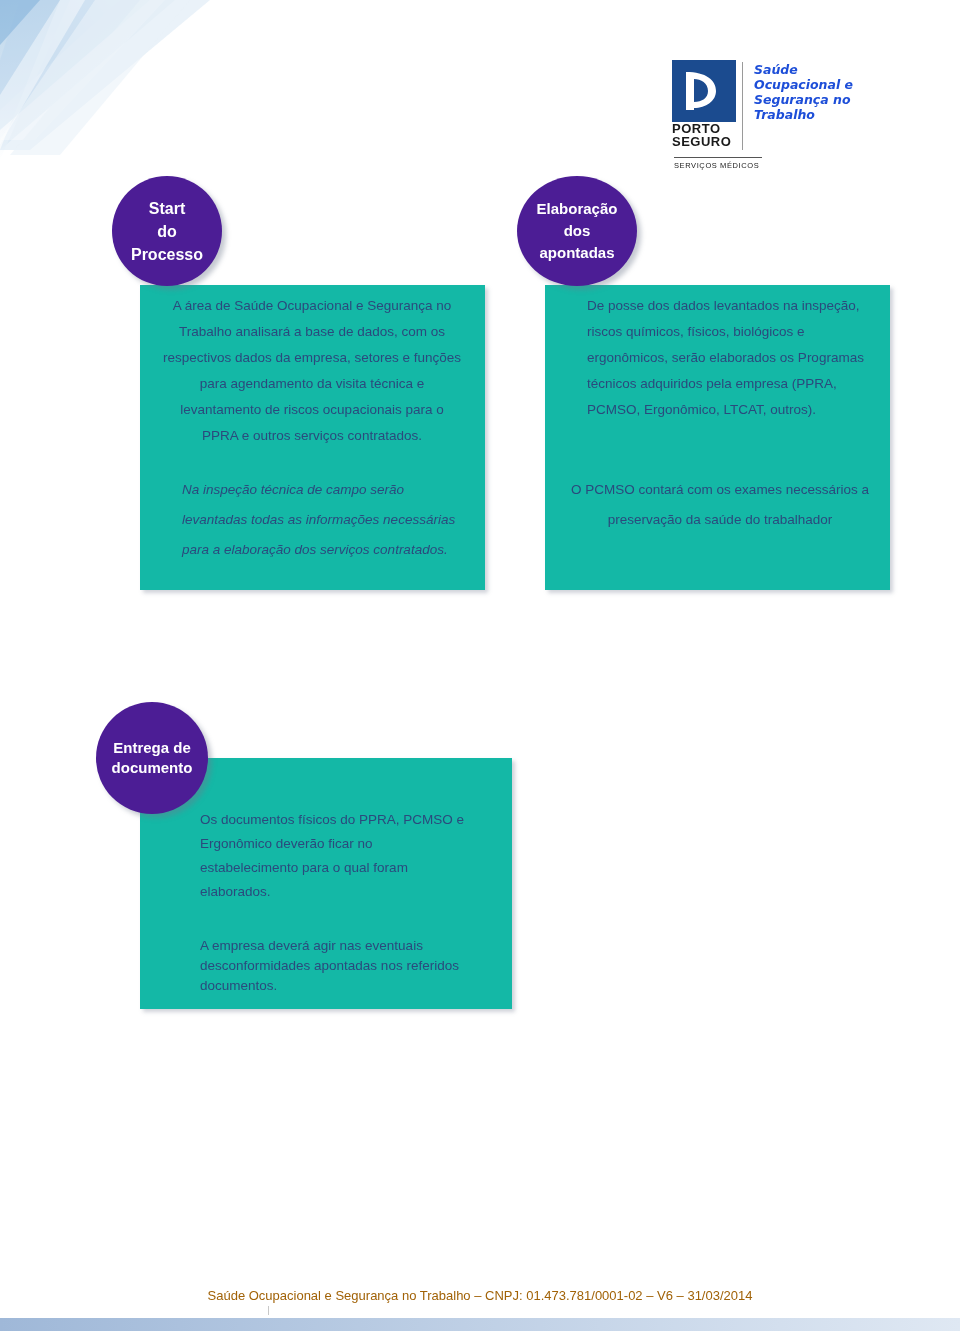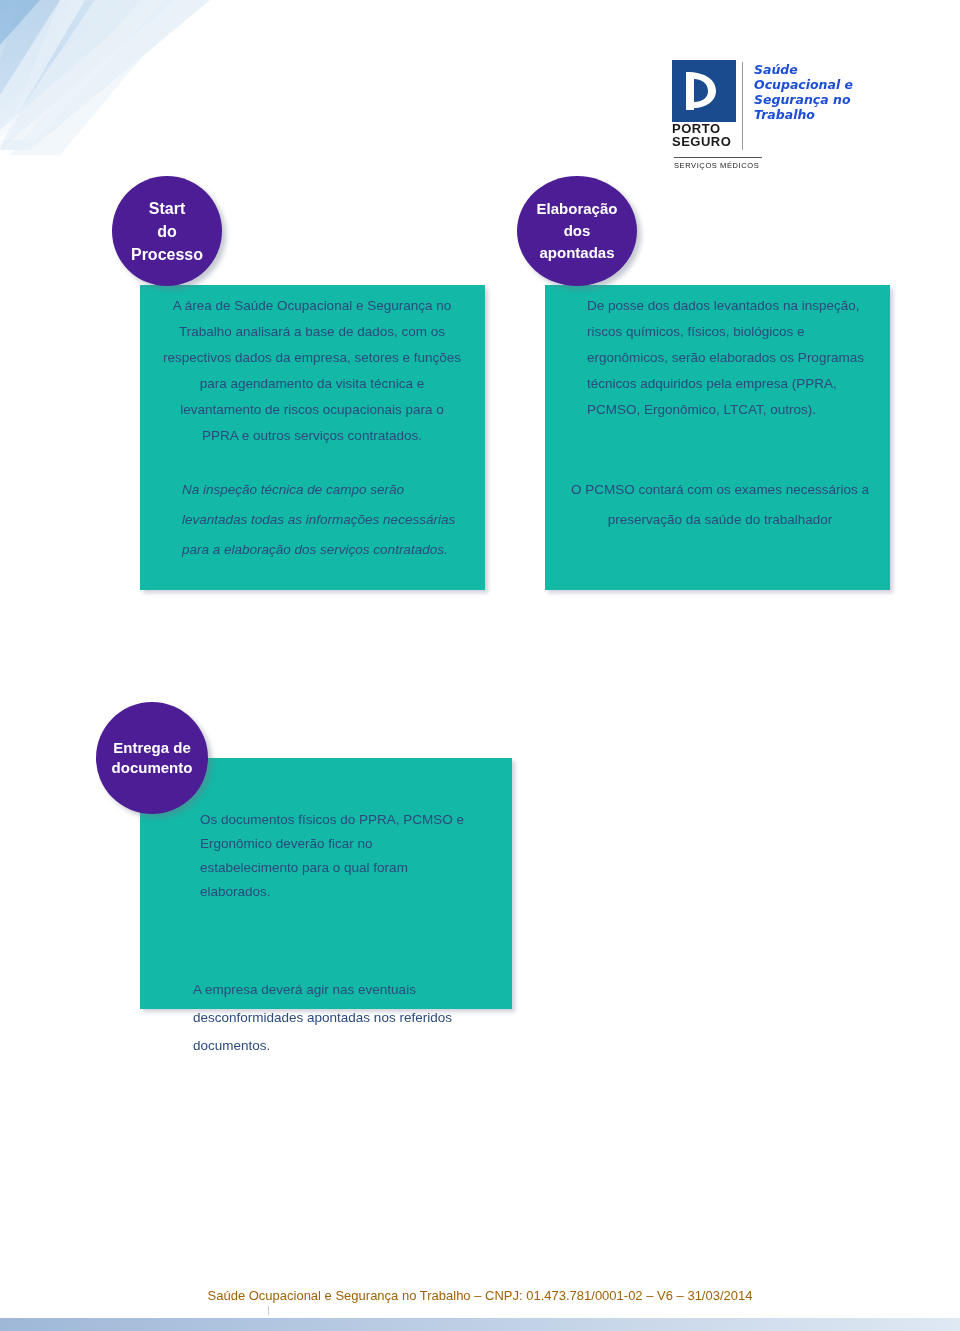--- a/index.html
+++ b/index.html
@@ -218,21 +218,21 @@
 <div class="bubble" style="left:517px; top:176px; width:120px; height:110px; font-size:15px; line-height:22px;">
   <div>
     <span>Elaboração</span>
     <span>dos</span>
     <span>apontadas</span>
   </div>
 </div>
 
 <div class="panel" style="left:140px; top:758px; width:345px; height:251px;padding-left:27px;">
   <div class="panel-inner-text" style="position:absolute; left:60px; top:50px; width:265px; line-height:24px;">Os documentos físicos do PPRA, PCMSO e Ergonômico deverão ficar no estabelecimento para o qual foram elaborados.</div>
-  <div class="panel-inner-text" style="position:absolute; left:53px; top:178px; width:265px; line-height:28px;margin-top:40px;">A empresa deverá agir nas eventuais desconformidades apontadas nos referidos documentos.</div>
+  <div class="panel-inner-text" style="position:absolute; left:60px; top:178px; width:265px; line-height:20px;">A empresa deverá agir nas eventuais desconformidades apontadas nos referidos documentos.</div>
 </div>
 
 <div class="bubble" style="left:96px; top:702px; width:112px; height:112px; font-size:15px; line-height:20px;">
   <div>
     <span>Entrega de</span>
     <span>documento</span>
   </div>
 </div>
 
 <div id="footer-text">Saúde Ocupacional e Segurança no Trabalho – CNPJ: 01.473.781/0001-02 – V6 – 31/03/2014</div>

